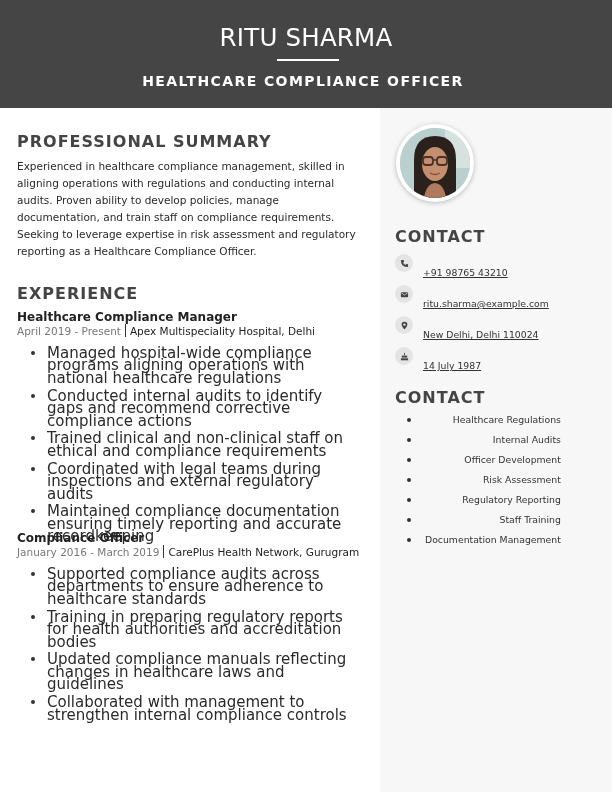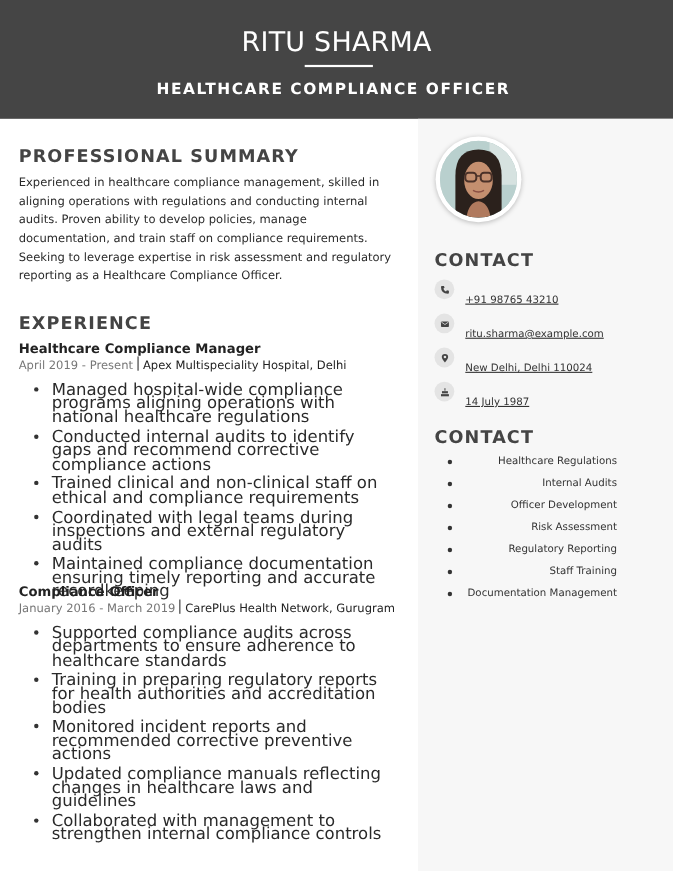--- a/index.html
+++ b/index.html
@@ -115,21 +115,20 @@
   </div>
 
   <div class="job" style="top:423px;">
     <div class="job-title">Compliance Officer</div>
     <div class="job-meta">
       <span class="dates">January 2016 - March 2019</span><span class="sep"></span><span class="company">CarePlus Health Network, Gurugram</span>
     </div>
     <ul class="bullets">
       <li>Supported compliance audits across departments to ensure adherence to healthcare standards</li>
       <li>Training in preparing regulatory reports for health authorities and accreditation bodies</li>
-      <li>Monitored incident reports and recommended corrective preventive actions</li>
       <li>Updated compliance manuals reflecting changes in healthcare laws and guidelines</li>
       <li>Collaborated with management to strengthen internal compliance controls</li>
     </ul>
   </div>
 </div>
 
 <div class="photo-wrap">
   <div class="photo" title="Profile photo of Ritu Sharma">
     <svg width="70" height="70" viewBox="0 0 70 70">
       <rect width="70" height="70" fill="#b9d0ce"></rect>

